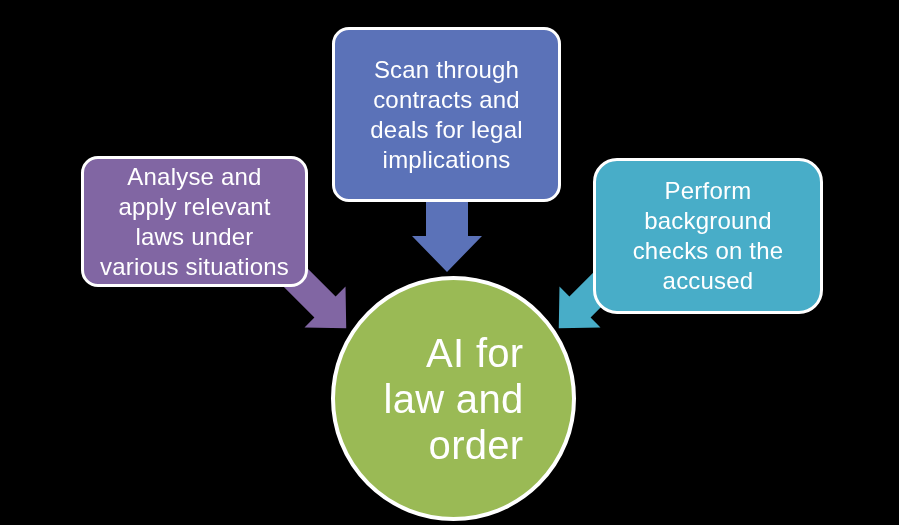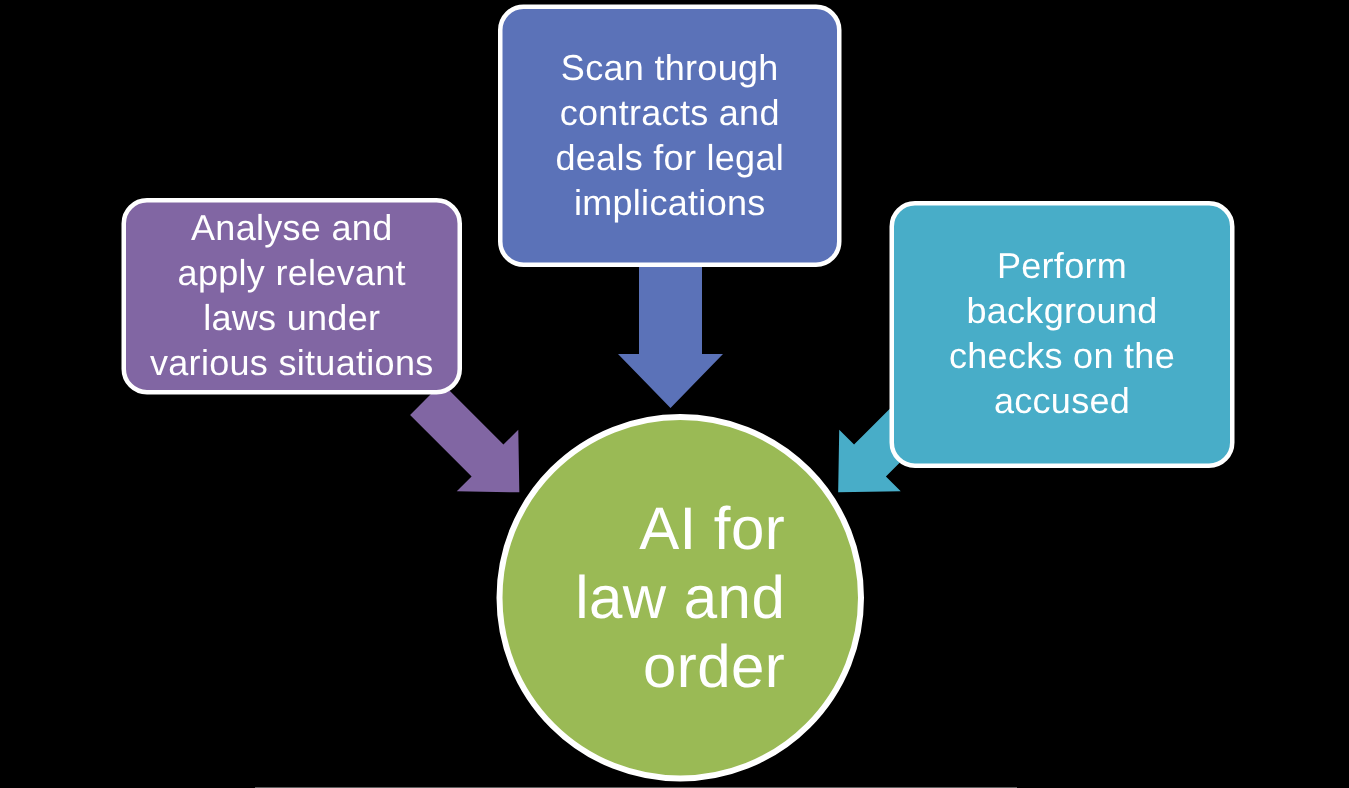--- a/index.html
+++ b/index.html
@@ -27,20 +27,21 @@
   .node {
     position: absolute;
     z-index: 2;
     box-sizing: border-box;
     border: 3px solid #ffffff;
     border-radius: 17px;
     display: flex;
     align-items: center;
     justify-content: center;
     text-align: center;
+    margin-top: 24px;
   }
   .node-label {
     color: #ffffff;
     font-size: 24px;
     line-height: 30px;
     white-space: pre-line;
     letter-spacing: 0.2px;
   }
   .node-analyse {
     left: 81px;
@@ -51,21 +52,22 @@
   .node-scan {
     left: 332px;
     top: 3px;
     width: 229px;
     height: 175px;
   }
   .node-checks {
     left: 593px;
     top: 134px;
     width: 230px;
-    height: 178px;
+    height: 156px;
+    border-radius: 24px;
   }
   .center-node {
     position: absolute;
     z-index: 2;
     left: 331px;
     top: 276px;
     width: 245px;
     height: 245px;
     box-sizing: border-box;
     border: 4px solid #ffffff;

